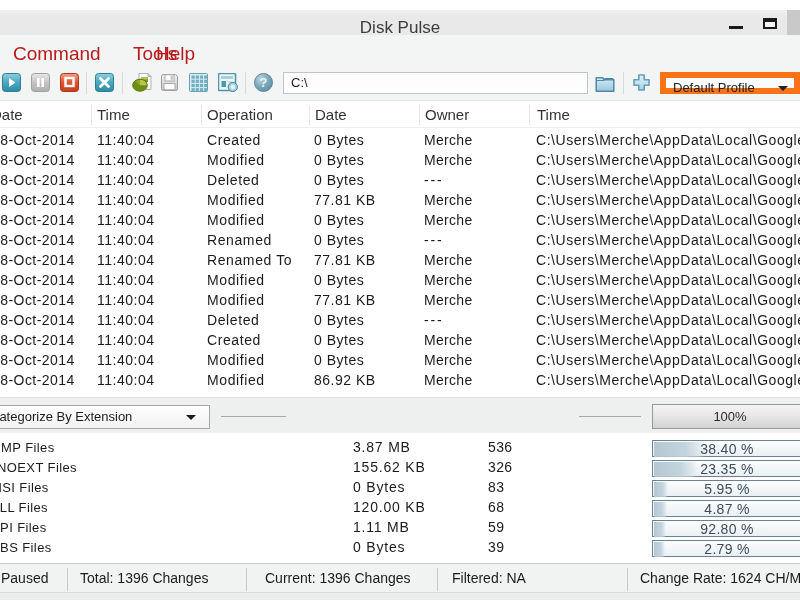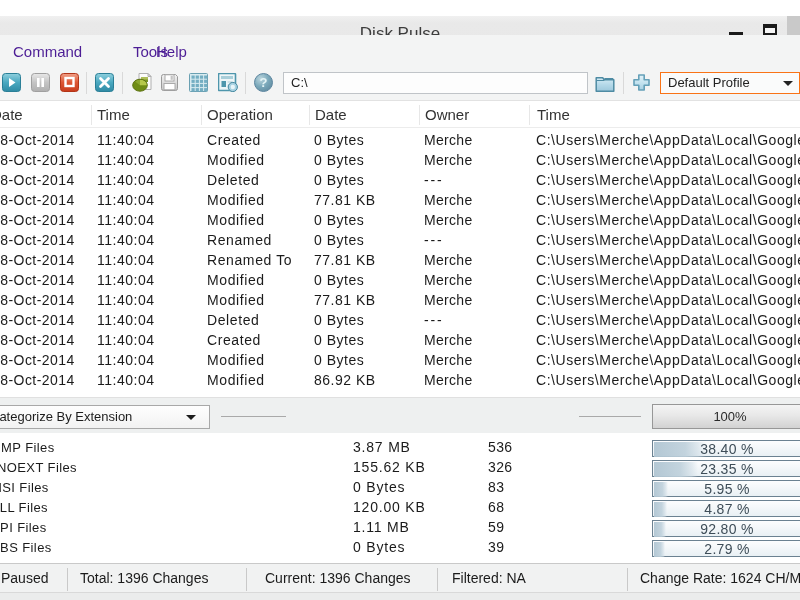--- a/index.html
+++ b/index.html
@@ -1,37 +1,37 @@
 <!DOCTYPE html>
 <html><head>
 <meta charset="utf-8">
 <style>
 * { margin:0; padding:0; box-sizing:border-box; }
 html,body { width:800px; height:600px; overflow:hidden; }
 body { font-family:"Liberation Sans", sans-serif; position:relative; background:#fff; }
 .abs { position:absolute; }
 
 
-#titlebar { left:0; top:16px; width:800px; height:35px;
+#titlebar { left:0; top:10px; width:800px; height:35px;
   background:linear-gradient(to bottom,#f0f0f0 0%,#e9e9e9 20%,#e8e8e8 100%); }
 #title { left:0; top:8px; width:800px; text-align:center; font-size:17px; color:#3d3d3d; }
 #btn-min { left:729px; top:16px; width:14px; height:3px; background:#1a1a1a; }
 #btn-max { left:763px; top:8px; width:14px; height:11px; border:2px solid #1a1a1a; background:#f5f5f5; }
 #btn-max:before { content:""; position:absolute; left:0; top:0; width:10px; height:2px; background:#1a1a1a; }
 #corner-gray { left:787px; top:0; width:13px; height:26px; background:#c9c9c9; }
 
 
 #menubar { left:0; top:35px; width:800px; height:31px; background:#f3f4f4; }
-.menuitem { top:8px; font-size:15px; color:#4c1d95; }
+.menuitem { top:8px; font-size:19px; color:#b91c1c; }
 
 
 #toolbar { left:0; top:66px; width:800px; height:35px; background:#f3f4f4; border-bottom:1px solid #e2e2e2; }
 .tsep { top:6px; width:1px; height:22px; background:#d9d9d9; }
 #addrbar { left:283px; top:6px; width:305px; height:22px; background:#fdfdfd; border:1px solid #c0c4c8; font-size:13px; color:#222; line-height:20px; padding-left:7px; }
-#profile { left:660px; top:6px; width:140px; height:22px; background:#fafbfb; border:1px solid #f97316; font-size:13px; color:#222; line-height:20px; padding-left:7px; }
+#profile { left:660px; top:6px; width:140px; height:22px; background:#fafbfb; border:6px solid #f97316; font-size:13px; color:#222; line-height:20px; padding-left:7px; }
 #profile .arr { position:absolute; right:6px; top:8px; width:0; height:0; border-left:5px solid transparent; border-right:5px solid transparent; border-top:5px solid #222; }
 
 
 #table { left:0; top:101px; width:800px; height:296px; background:#fff; }
 #thead { left:0; top:2px; width:800px; height:25px; font-size:15px; color:#333; }
 #thead .hsep { position:absolute; top:2px; width:1px; height:20px; background:#e7e7e7; }
 #thead .hline { position:absolute; left:0; top:24px; width:800px; height:1px; background:#ececec; }
 .hcell { position:absolute; top:3px; }
 .trow { left:0; width:900px; height:20px; font-size:14px; color:#1b1b1b; }
 .trow span { position:absolute; top:2px; white-space:nowrap; }

